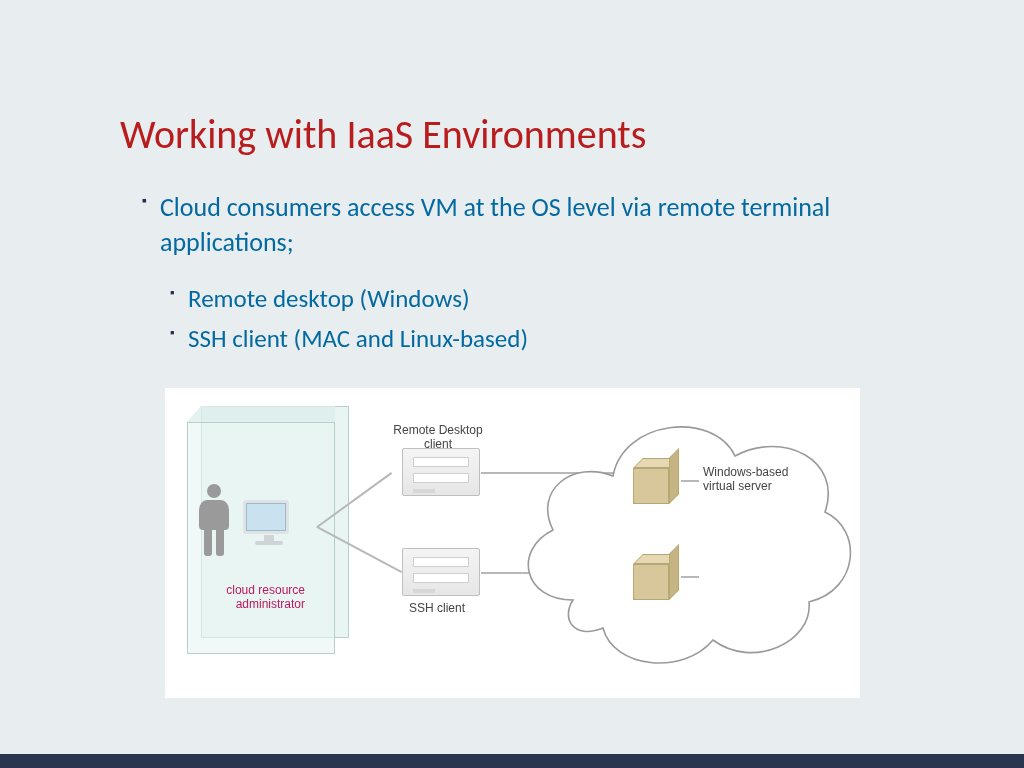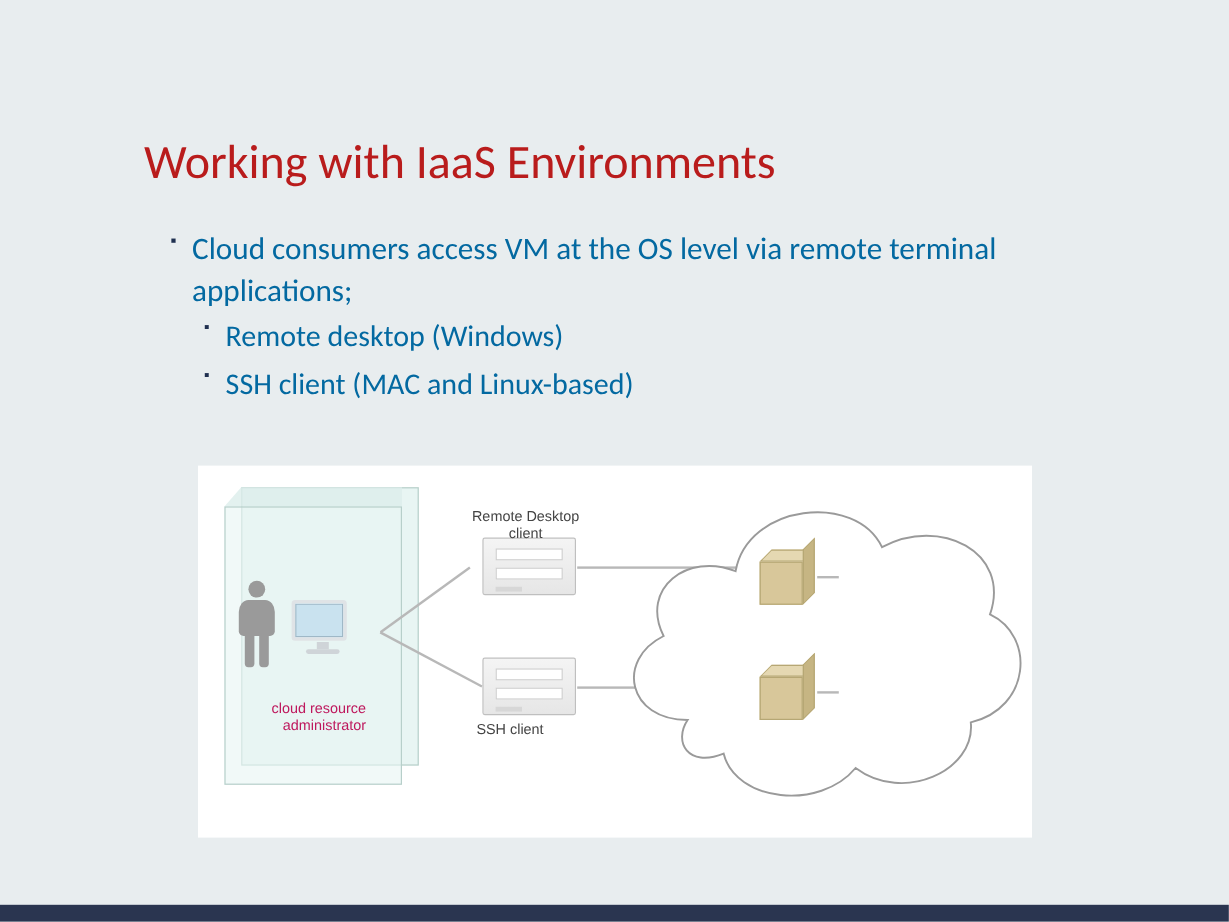--- a/index.html
+++ b/index.html
@@ -27,21 +27,21 @@
     color: #0369a1;
     font-size: 26px;
     line-height: 1.35;
   }
   .b1 { position: relative; padding-left: 0; }
   .b1::before {
     content: "▪";
     position: absolute; left: -18px; top: 2px;
     font-size: 14px; color: #1f3050;
   }
-  .sub { margin-left: 28px; margin-top: 3px; font-size: 25px; position: relative; }
+  .sub { margin-left: 28px; margin-top: 22px; font-size: 25px; position: relative; }
   .sub::before {
     content: "▪";
     position: absolute; left: -18px; top: 2px;
     font-size: 13px; color: #1f3050;
   }
   .sub + .sub { margin-top: 6px; }
 
   .diagram-wrap {
     position: absolute;
     left: 165px; top: 388px;
@@ -111,21 +111,21 @@
   }
   .svr::before{ top:8px;} .svr::after{ top:24px;}
   .svr .slot3{ position:absolute; left:10px; right:44px; top:40px; height:4px; background:#d7d7d7;}
   .svr-rd { left: 237px; top: 60px; }
   .svr-ssh { left: 237px; top: 160px; }
   .svr-label {
     position:absolute; font-size:12px; color:#444; text-align:center; font-family: Arial, sans-serif;
     line-height:1.15;
   }
   .lbl-rd  { left: 228px; top: 24px; width: 90px; margin-top: 12px; }
-  .lbl-ssh { left: 220px; top: 214px; width: 80px; }
+  .lbl-ssh { left: 232px; top: 214px; width: 80px; }
 
   
   .cloud-svg { position:absolute; left: 348px; top: 2px; width: 346px; height: 286px; }
 
   .vbox {
     position:absolute; width: 48px; height: 48px;
   }
   .vbox .cube {
     position:absolute; left:0; top:10px; width:36px; height:36px;
     background:#d8c79a; border:1px solid #b6a774;
@@ -235,20 +235,21 @@
                  C 170 286, 100 278, 90 238
                  C 60 250, 48 228, 60 210 Z" fill="#ffffff" stroke="#9a9a9a" stroke-width="1.6"></path>
       </svg>
 
       <div class="vbox vbox-win">
         <div class="top"></div>
           <div class="side"></div>
           <div class="cube"></div>
       </div>
       <div class="line l-box-win"></div>
+      <div class="vlabel vlabel-win">Windows-based virtual server</div>
 
       <div class="vbox vbox-lin">
         <div class="top"></div>
           <div class="side"></div>
           <div class="cube"></div>
       </div>
       <div class="line l-box-lin"></div>
 
     </div>
   </div>

